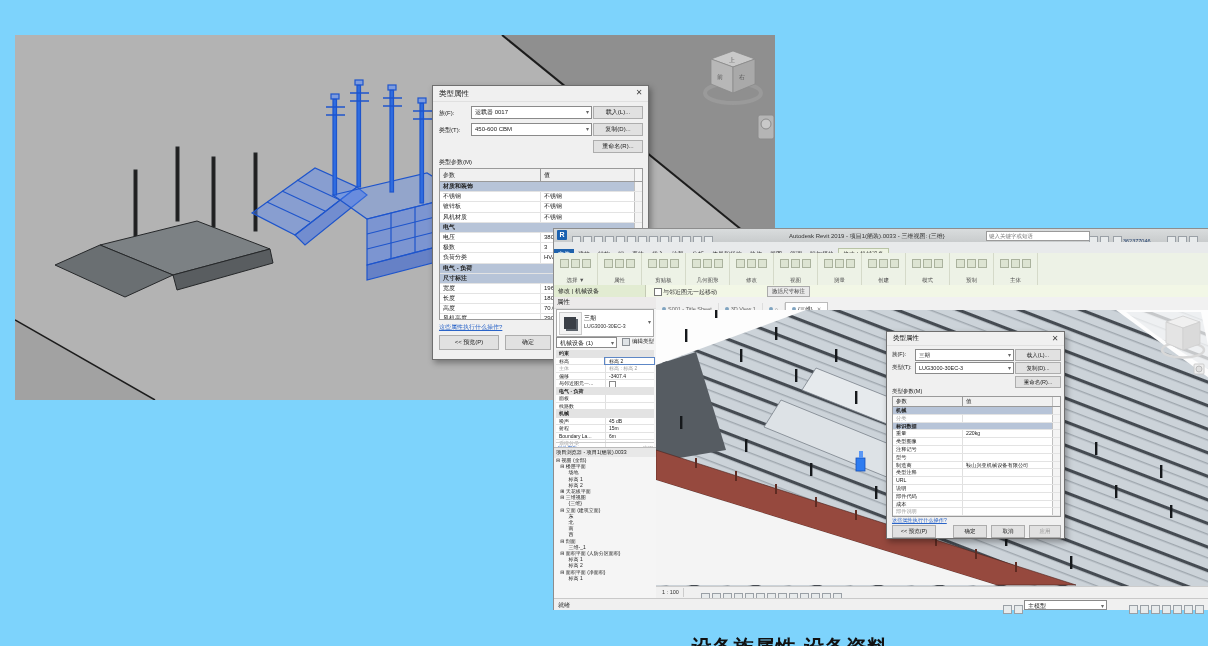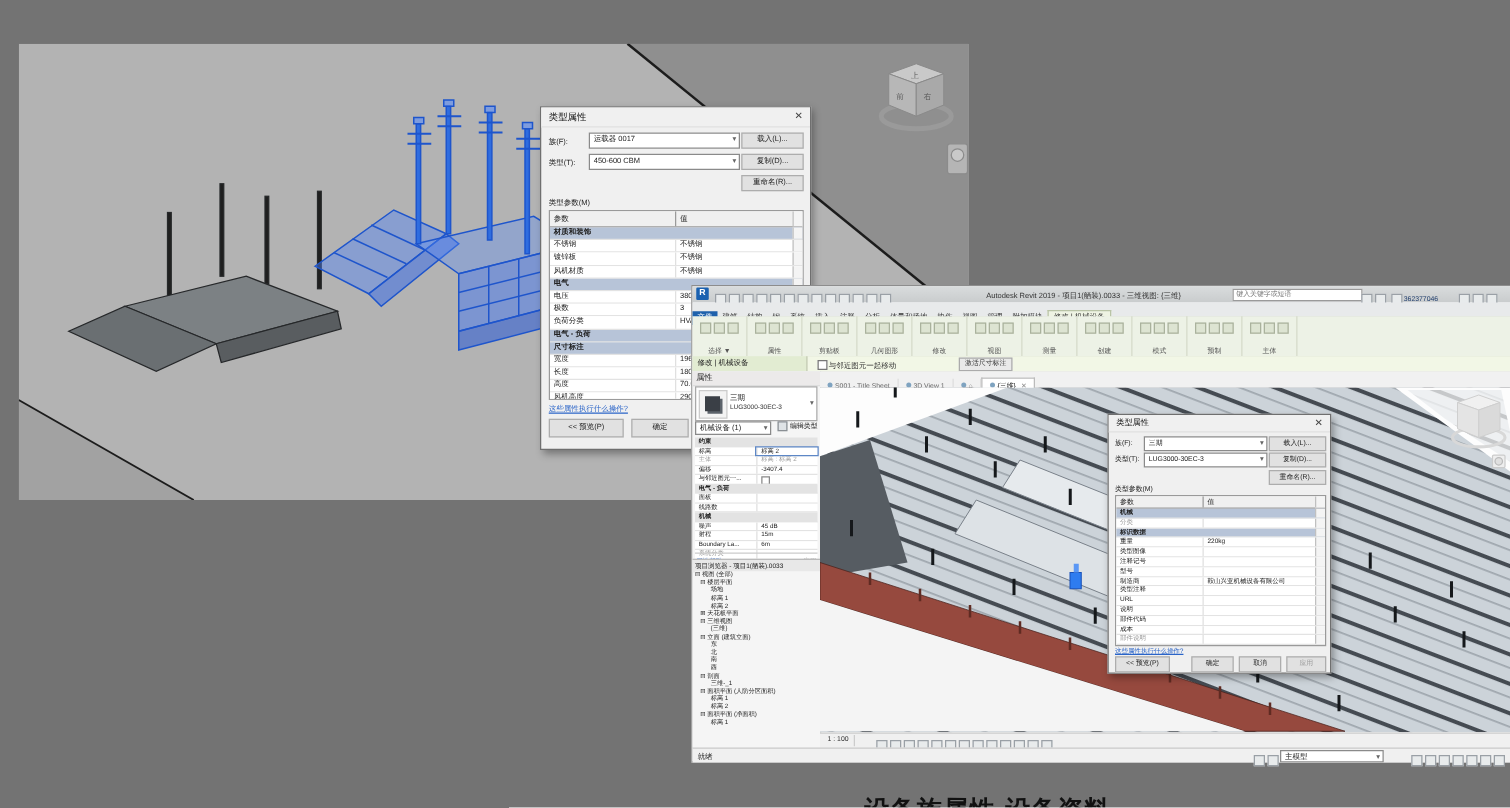--- a/index.html
+++ b/index.html
@@ -1,16 +1,16 @@
 <!DOCTYPE html>
 <html><head>
 <meta charset="utf-8">
 <style>
   html,body{margin:0;padding:0;background:#fff;}
-  #canvas{position:relative;width:1208px;height:646px;overflow:hidden;background:#737373;
+  #canvas{position:relative;width:1208px;height:646px;overflow:hidden;background:#7dd3fc;
     font-family:"Liberation Sans", sans-serif;-webkit-font-smoothing:antialiased;}
   .abs{position:absolute;}
   
   .dlg{position:absolute;background:#f0f0f0;border:1px solid #6f6f6f;box-shadow:2px 3px 6px rgba(0,0,0,.35);}
   .dlg-title{position:absolute;left:0;top:0;right:0;height:15px;background:#f0f0f0;border-bottom:1px solid #e0e0e0;}
   .dlg-title .t{position:absolute;left:6px;top:3px;font-size:7.5px;color:#111;}
   .dlg-x{position:absolute;right:2px;top:1px;width:14px;height:12px;text-align:center;font-size:8px;color:#444;line-height:12px;}
   .fldlab{position:absolute;font-size:6px;color:#222;}
   .sel{position:absolute;background:#fff;border:1px solid #8a8a8a;font-size:6px;color:#222;line-height:10px;padding-left:3px;overflow:hidden;white-space:nowrap;}
   .sel::after{content:"▾";position:absolute;right:2px;top:0;color:#666;font-size:6px;}

